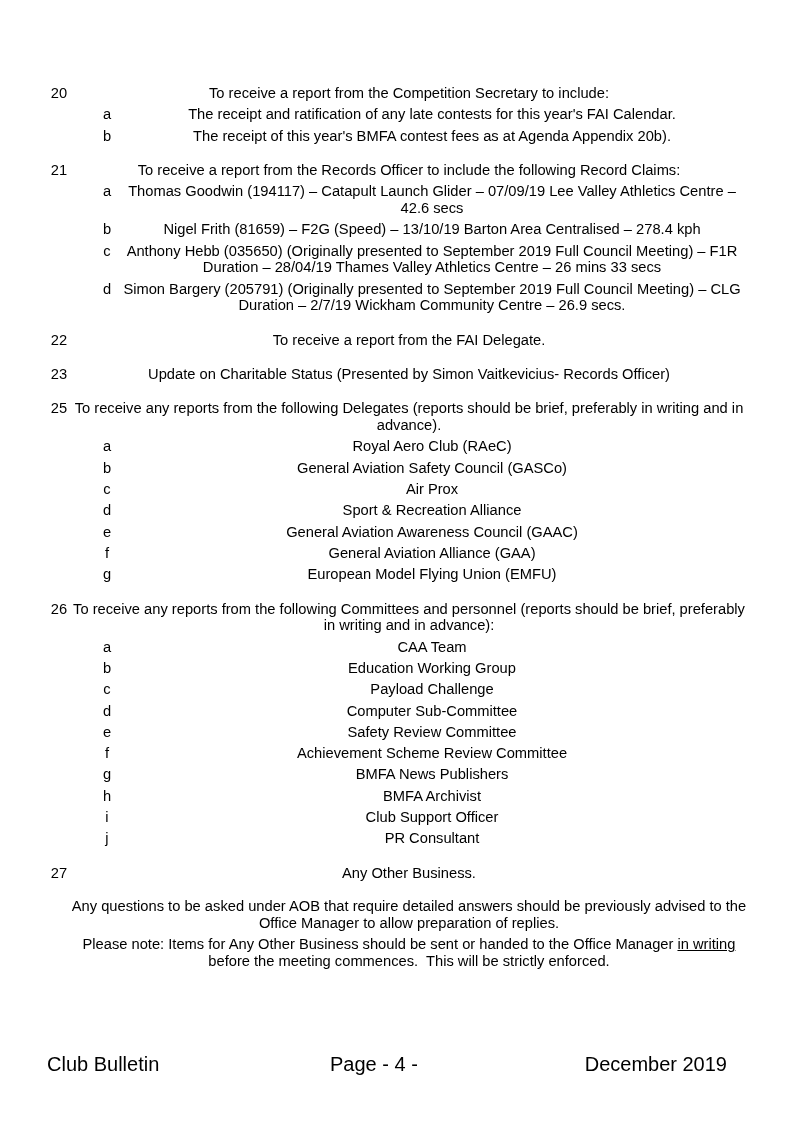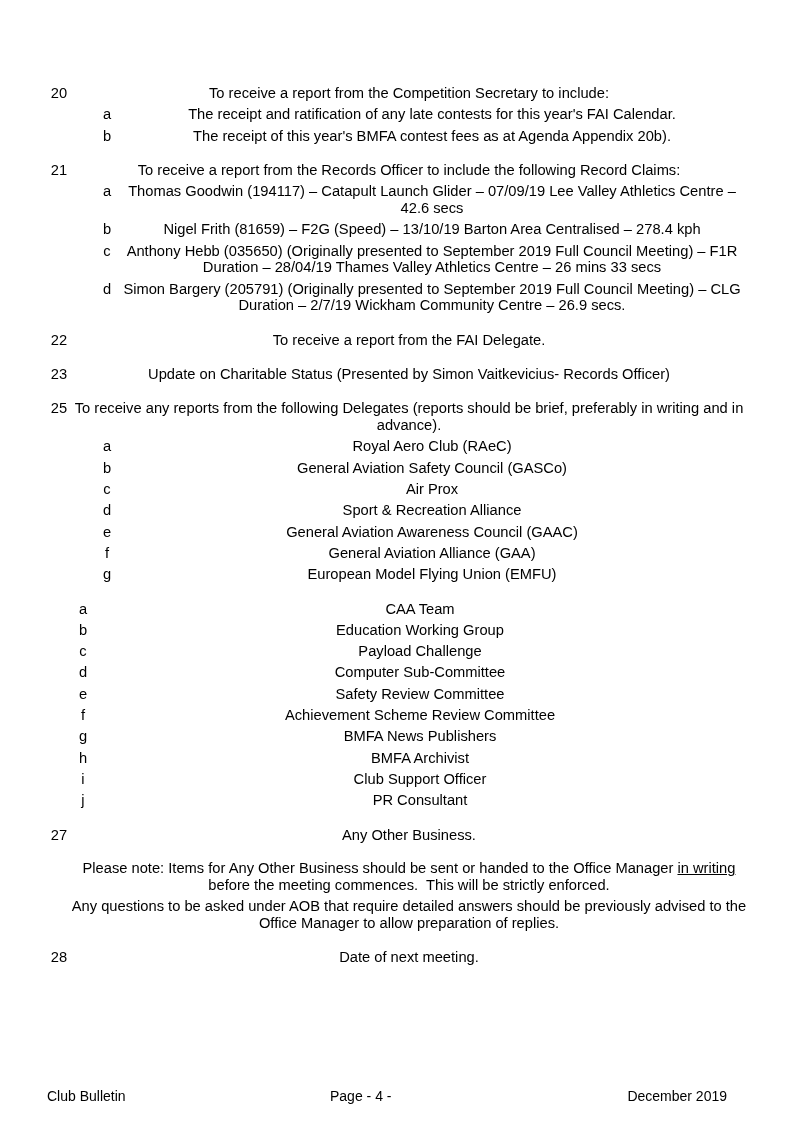--- a/index.html
+++ b/index.html
@@ -51,22 +51,21 @@
   }
   .sub-text { flex: 1; min-width: 0; }
   .it { }
   .un { text-decoration: underline; }
   .footer {
     position: absolute;
     left: 0;
     top: 1056px;
     width: 794px;
     height: 17px;
-    font-size: 14px;
-    margin-top: 32px;
+    font-size: 20px;
   }
   .f-left  { position: absolute; left: 47px; }
   .f-center{ position: absolute; left: 330px; }
   .f-right { position: absolute; right: 67px; }
 </style>
 </head>
 <body>
 
 <div class="page">
   <div class="content">
@@ -146,21 +145,23 @@
     <div class="sub-letter">f</div>
     <div class="sub-text"><span>General Aviation Alliance (GAA)</span></div>
   </div>
           <div class="sub">
     <div class="sub-letter">g</div>
     <div class="sub-text"><span>European Model Flying Union (EMFU)</span></div>
   </div>
         </div>
   </div>
       <div class="item">
-    <div class="item-body">
+    <div class="item-num">26</div>
+    <div class="item-body">
+      <p class="para item-text"><span>To receive any reports from the following Committees and personnel (reports should be brief, preferably in writing and in advance):</span></p>
     <div class="sub">
     <div class="sub-letter">a</div>
     <div class="sub-text"><span>CAA Team</span></div>
   </div>
           <div class="sub">
     <div class="sub-letter">b</div>
     <div class="sub-text"><span>Education Working Group</span></div>
   </div>
           <div class="sub">
     <div class="sub-letter">c</div>
@@ -193,29 +194,23 @@
           <div class="sub">
     <div class="sub-letter">j</div>
     <div class="sub-text"><span>PR Consultant</span></div>
   </div>
         </div>
   </div>
       <div class="item has-notes">
     <div class="item-num">27</div>
     <div class="item-body">
       <p class="para item-text"><span>Any Other Business.</span></p>
-    <p class="para"><span class="it">Please note: Items for Any Other Business should be sent or handed to the Office Manager </span><span class="it un">in writing</span><span class="it"> before the meeting commences.&nbsp; This will be strictly enforced.</span></p>
-          <p class="para"><span class="it">Any questions to be asked under AOB that require detailed answers should be previously advised to the Office Manager to allow preparation of replies.</span></p>
-        </div>
-  </div>
-      <div class="item">
-    <div class="item-num">28</div>
-    <div class="item-body">
-      <p class="para item-text"><span>Date of next meeting.</span></p>
-    </div>
+    <p class="para"><span class="it">Any questions to be asked under AOB that require detailed answers should be previously advised to the Office Manager to allow preparation of replies.</span></p>
+          <p class="para"><span class="it">Please note: Items for Any Other Business should be sent or handed to the Office Manager </span><span class="it un">in writing</span><span class="it"> before the meeting commences.&nbsp; This will be strictly enforced.</span></p>
+        </div>
   </div>
     </div>
   <div class="footer">
     <span class="f-left">Club Bulletin</span>
     <span class="f-center">Page - 4 -</span>
     <span class="f-right">December 2019</span>
   </div>
 </div>
 
 </body></html>

